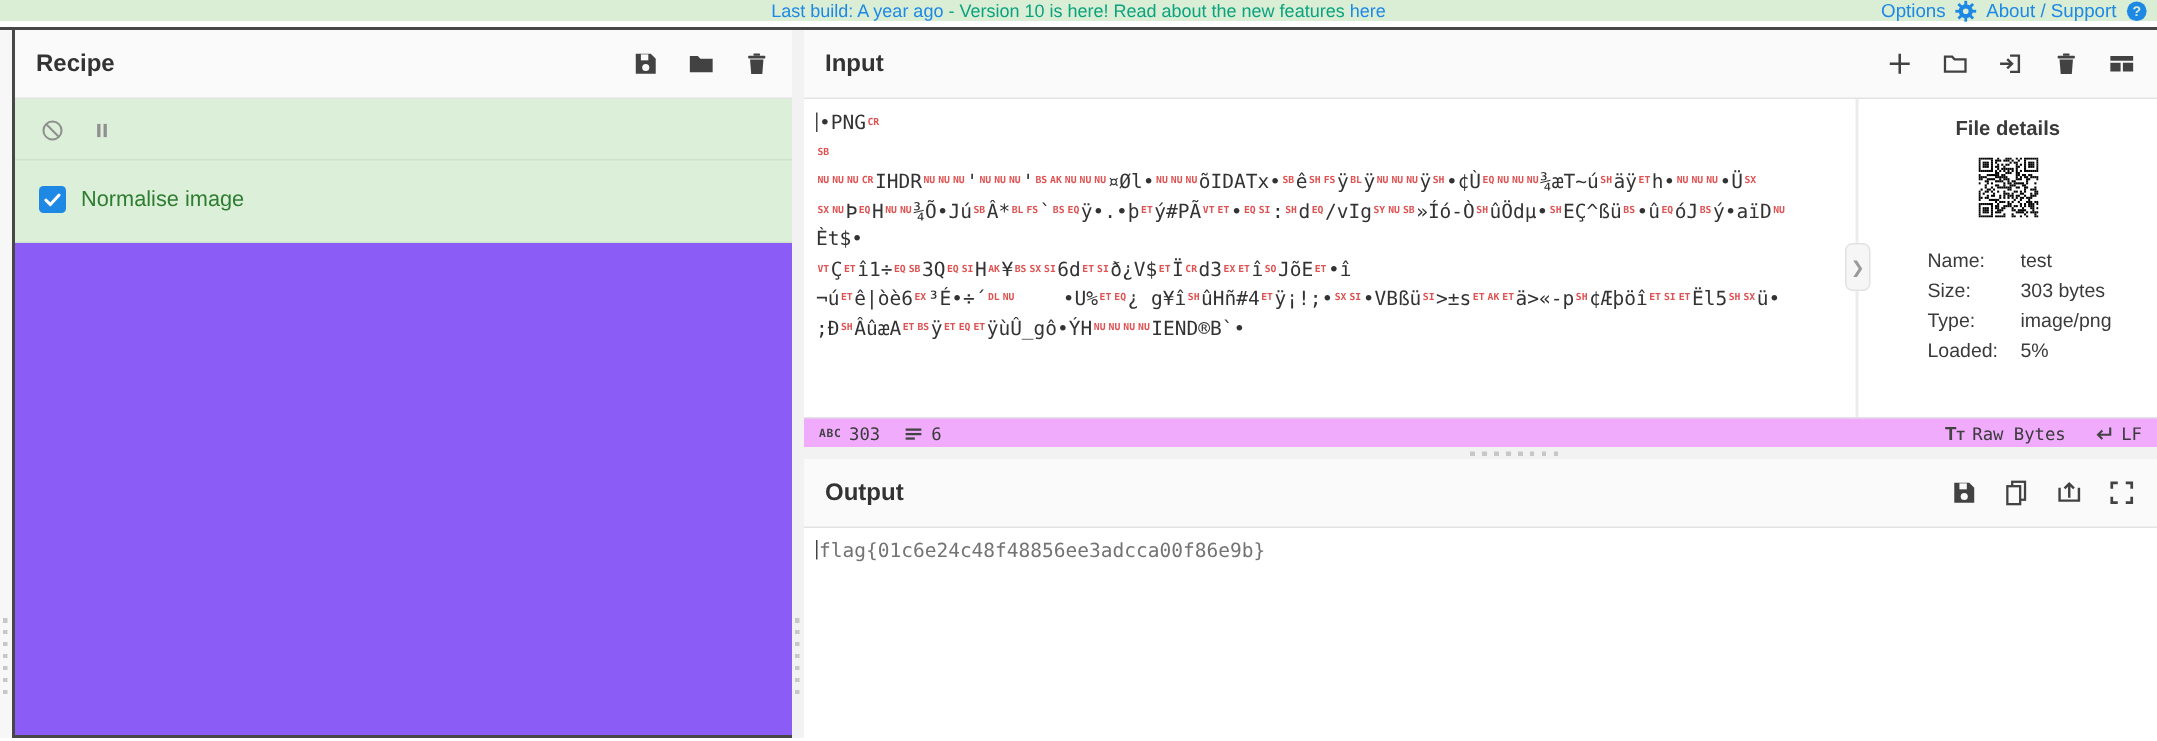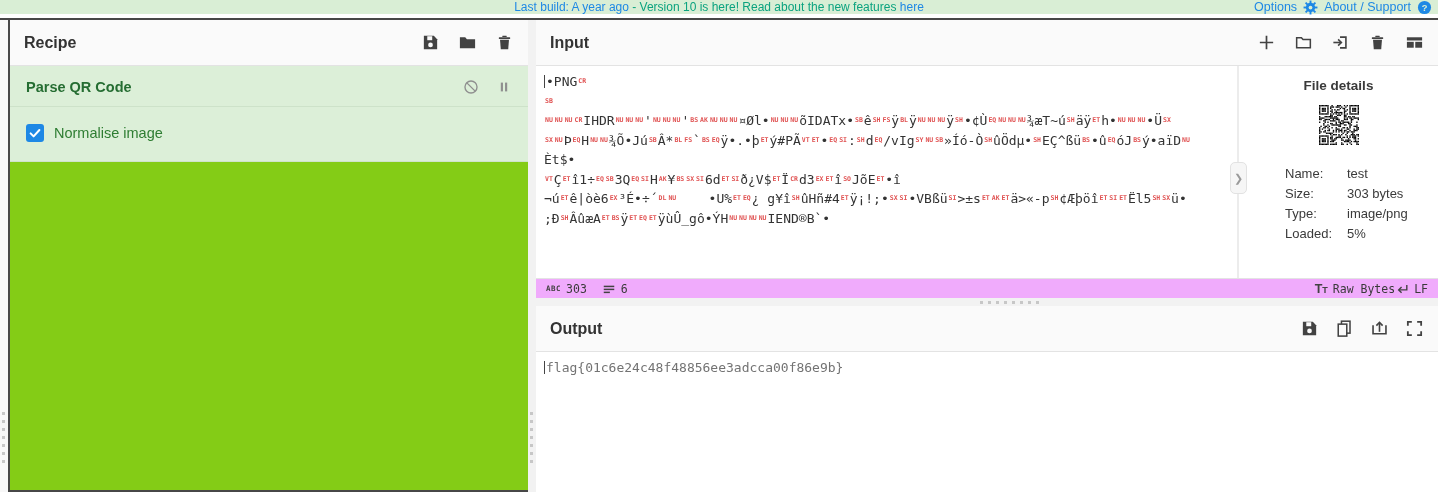--- a/index.html
+++ b/index.html
@@ -29,21 +29,21 @@
   .top-gap { height:4px; background:#fff; }
 
   .ops-gutter { width:8px; background:#f7f7f7; position:relative; }
   .v-dots {
     position:absolute; left:2px; top:392px; width:3px; height:52px;
     background-image:repeating-linear-gradient(180deg,#c7c7c7 0 3px,transparent 3px 8px);
   }
 
   .recipe-pane {
     width:520px; border-left:2px solid #474747; border-bottom:2px solid #474747;
-    display:flex; flex-direction:column; background:#84cc16;
+    display:flex; flex-direction:column; background:#8b5cf6;
   }
 
   .pane-header {
     height:46px; background:#fafafa; border-bottom:1px solid #e3e3e3;
     display:flex; align-items:center; padding:0 14px; flex:0 0 auto;
   }
   .pane-title { font-weight:bold; font-size:16px; color:#333; flex:1; }
   .hdr-icons { display:flex; gap:18px; align-items:center; color:#424242; }
 
   
@@ -94,21 +94,21 @@
     display:flex; align-items:center; justify-content:center;
     color:#9a9a9a; font-size:11px; cursor:pointer;
   }
 
   .input-footer {
     height:20px; background:#f0abfc; border-top:1px solid #e3e3e3;
     display:flex; align-items:center; padding:0 10px; gap:7px;
     font-family:"DejaVu Sans Mono", monospace; font-size:11.5px; color:#3a3a3a;
   }
   .ftr-group { display:flex; align-items:center; gap:5px; }
-  .ftr-right { margin-left:auto; display:flex; align-items:flex-start; }
+  .ftr-right { margin-left:auto; display:flex; align-items:flex-start; gap:18px; }
   .abc-icon { font-size:7.5px; font-weight:bold; letter-spacing:.5px; color:#424242; }
   .tt-icon { font-weight:bold; color:#424242; font-family:"Liberation Sans",sans-serif; }
   .tt-icon .big { font-size:12.5px; } .tt-icon .small { font-size:9px; }
 
   .h-splitter { height:8px; background:#f2f2f2; position:relative; cursor:row-resize; }
   .h-dots {
     position:absolute; left:444px; top:3px; height:3px; width:61px;
     background-image:repeating-linear-gradient(90deg,#c7c7c7 0 3px,transparent 3px 8px);
   }
 
@@ -236,21 +236,20 @@
             <use href="#sym-folder-filled"></use>
           </svg>
         <svg class="icon clickable" width="19" height="19" fill="currentColor">
             <use href="#sym-trash"></use>
           </svg>
       </span>
     </div>
     <div class="rec-list">
       <div>
         <div class="op-head">
-          <span class="op-name">Parse QR Code</span>
           <span class="op-icons">
             <svg class="icon clickable" width="18" height="18">
                 <use href="#sym-ban"></use>
               </svg>
             <svg class="icon clickable" width="16" height="16" fill="currentColor">
                 <use href="#sym-pause"></use>
               </svg>
           </span>
         </div>
         <div class="op-divider"></div>

